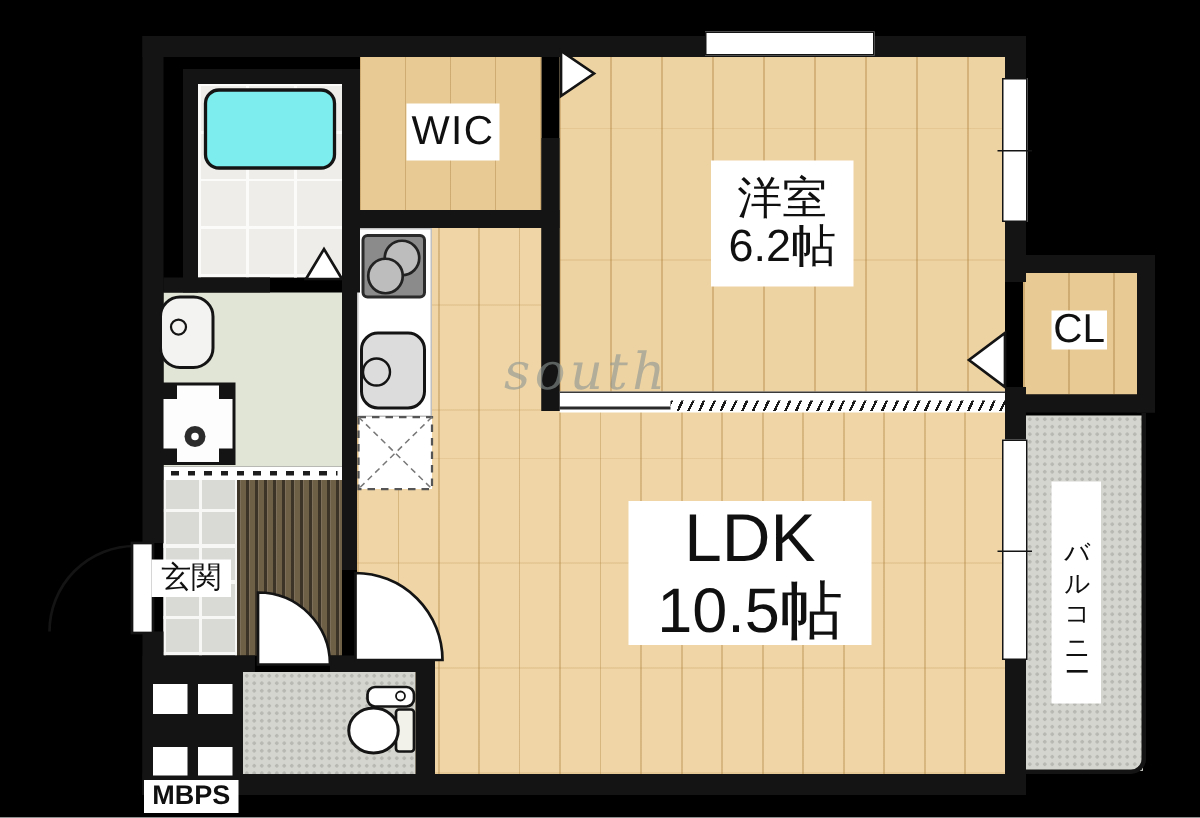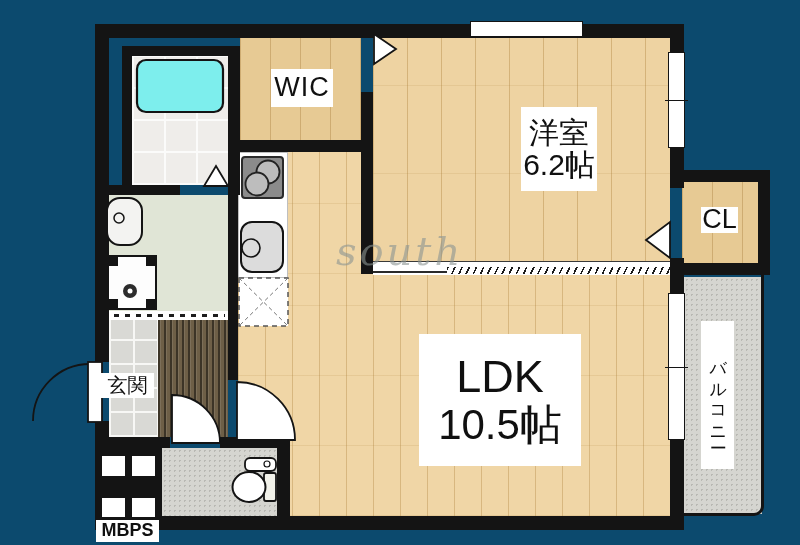--- a/index.html
+++ b/index.html
@@ -1,16 +1,16 @@
 <!DOCTYPE html>
 <html><head>
 <meta charset="utf-8">
 <style>
   html,body{margin:0;padding:0;background:#fff;}
-  .canvas{position:relative;width:800px;height:545px;background:#0c4a6e;overflow:hidden;
+  .canvas{position:relative;width:800px;height:545px;background:#000000;overflow:hidden;
           font-family:"Liberation Sans","DejaVu Sans",sans-serif;}
   
   .wall{position:absolute;background:#141414;}
   
   .floor{position:absolute;}
   .wood{background-color:#eed3a2;
     background-image:repeating-linear-gradient(90deg,rgba(170,125,55,.38) 0 1px,transparent 1px 34px),
                      repeating-linear-gradient(0deg,rgba(170,125,55,.14) 0 1px,transparent 1px 88px);}
   .wood-ldk{background-color:#f0d6a6;
     background-image:repeating-linear-gradient(90deg,rgba(170,125,55,.35) 0 1px,transparent 1px 27px),
@@ -163,33 +163,33 @@
     <circle cx="130" cy="291" r="2.5" fill="#ffffff"></circle>
 
     <rect x="245" y="458" width="31" height="13" rx="5" fill="#ffffff" stroke="#141414" stroke-width="1.8"></rect>
     <circle cx="267" cy="464" r="3" fill="none" stroke="#141414" stroke-width="1.2"></circle>
     <rect x="264" y="473" width="12" height="28" rx="2" fill="#f2f2ea" stroke="#141414" stroke-width="1.8"></rect>
     <ellipse cx="249" cy="487" rx="16.5" ry="15" fill="#ffffff" stroke="#141414" stroke-width="2"></ellipse>
   </svg>
 
   <div class="label" style="left:271px;top:69px;width:62px;height:38px;font-size:27px;letter-spacing:1px;">WIC</div>
 
-  <div class="label col" style="left:474px;top:107px;width:76px;height:84px;font-size:30px;margin-left:47px;">
+  <div class="label col" style="left:474px;top:107px;width:95px;height:84px;font-size:30px;">
     <span>洋室</span>
     <span>6.2帖</span>
   </div>
 
   <div class="label" style="left:701px;top:207px;width:37px;height:26px;font-size:27px;">CL</div>
 
-  <div class="label col" style="left:419px;top:334px;width:162px;height:132px;">
+  <div class="label col" style="left:419px;top:334px;width:162px;height:96px;">
     <span style="font-size:45px;">LDK</span>
     <span style="font-size:42px;">10.5帖</span>
   </div>
 
   <div class="label vert" style="left:701px;top:321px;width:33px;height:148px;font-size:17px;">バルコニー</div>
 
   <div class="label" style="left:101px;top:373px;width:53px;height:25px;font-size:20px;font-family:Liberation Serif, serif;">玄関</div>
 
   <div class="label" style="left:96px;top:476px;width:63px;height:22px;font-size:18px;font-weight:600;margin-top:44px;">MBPS</div>
 
-  <div class="watermark" style="left:336px;top:228px;font-size:40px;">south</div>
+  <div class="watermark" style="left:336px;top:228px;font-size:34px;">south</div>
 
 </div>
 
 </body></html>

